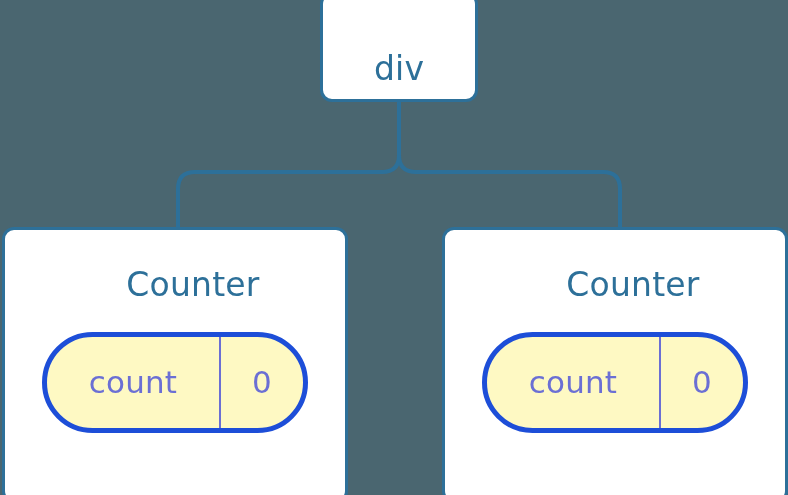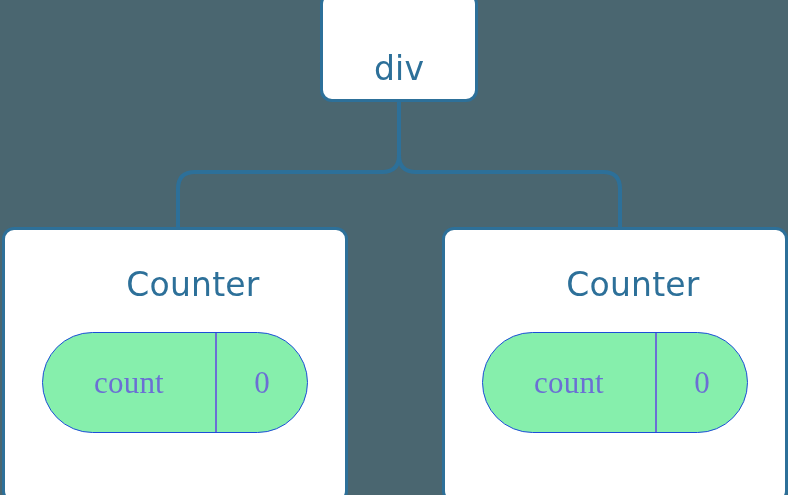--- a/index.html
+++ b/index.html
@@ -72,27 +72,26 @@
     color: #2d7099;
     letter-spacing: 0.2px;
     margin-left: 36px;
   }
 
   .state-pill {
     position: relative;
     margin-top: 31px;
     width: 266px;
     height: 101px;
-    border: 1px solid #1d4ed8;
+    border: 5px solid #1d4ed8;
     border-radius: 51px;
     box-sizing: border-box;
     display: flex;
     align-items: stretch;
-    background: #86efac;
-    font-family: Liberation Serif, serif;
+    background: #fef9c3;
   }
   .state-key {
     flex: 0 0 174px;
     display: flex;
     align-items: center;
     justify-content: center;
     border-right: 2px solid #6b6fd4;
     box-sizing: border-box;
   }
   .state-val {

